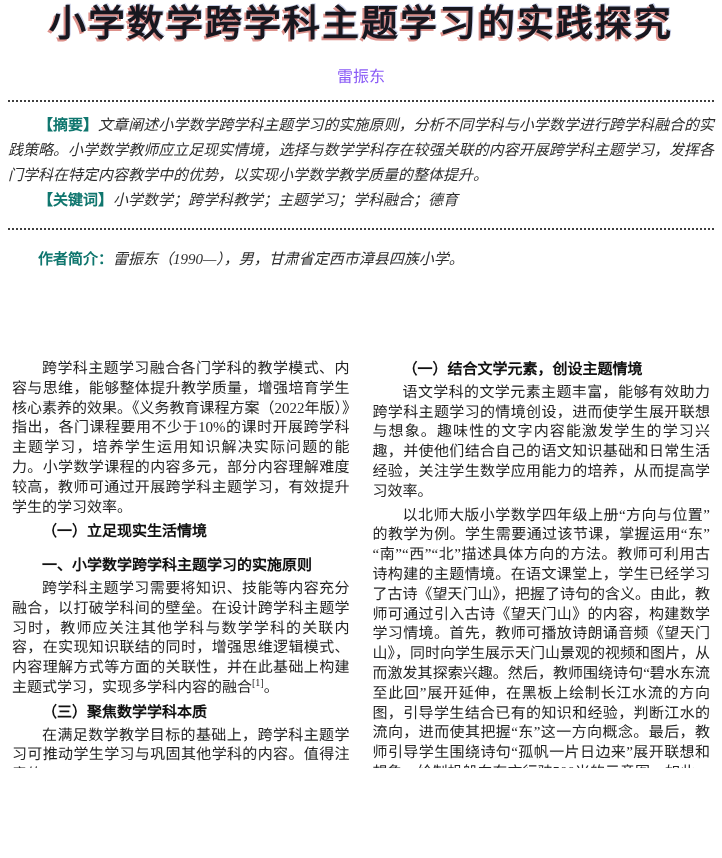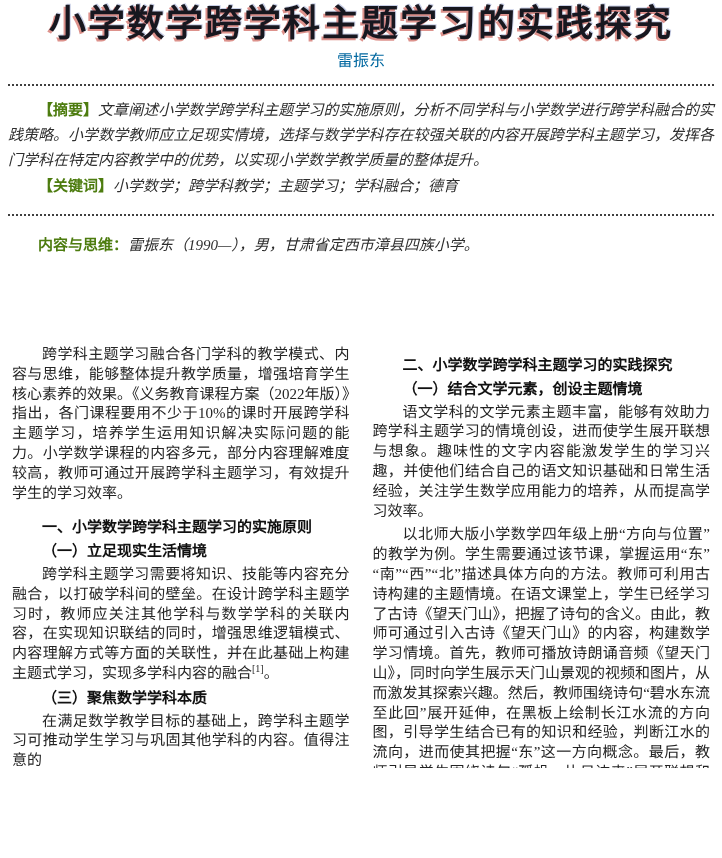--- a/index.html
+++ b/index.html
@@ -20,44 +20,45 @@
     text-align: center;
     font-family: "Liberation Sans", "DejaVu Sans", sans-serif;
     font-weight: 900;
     font-size: 37px;
     letter-spacing: 2px;
     color: #17171f;
     text-shadow: -2px 2px 0 rgba(193,57,46,0.55), 1px -1px 0 rgba(74,92,168,0.30);
     white-space: nowrap;
   }
   .author {
+    margin-top: 16px;
     text-align: center;
     font-family: "Liberation Sans", "DejaVu Sans", sans-serif;
     font-size: 16px;
-    color: #0369a1;
+    color: #8b5cf6;
   }
   .dotline {
     border-top: 2px dotted #3f3f3f;
     height: 0;
     margin: 0 8px;
   }
   .dotline.first { margin-top: 13px; }
   .dotline.second { margin-top: 15px; }
   
   .abstract-block {
     margin: 11px 8px 0 8px;
     font-size: 15px;
     line-height: 25px;
   }
   .abstract-block p { text-indent: 2em; text-align: justify; }
   .label {
-    font-family: Liberation Sans, sans-serif;
+    font-family: Liberation Serif, serif;
     font-weight: bold;
     font-style: normal;
-    color: #4d7c0f;
+    color: #0f766e;
   }
   .kai {
     font-style: italic;
     color: #2e2e2e;
     text-align: center;
   }
   
   .bio {
     margin: 17px 8px 0 8px;
     text-indent: 2em;
@@ -101,32 +102,31 @@
 
   <div class="dotline first"></div>
 
   <div class="abstract-block">
     <p><span class="label">【摘要】</span><span class="kai">文章阐述小学数学跨学科主题学习的实施原则，分析不同学科与小学数学进行跨学科融合的实践策略。小学数学教师应立足现实情境，选择与数学学科存在较强关联的内容开展跨学科主题学习，发挥各门学科在特定内容教学中的优势，以实现小学数学教学质量的整体提升。</span></p>
     <p><span class="label">【关键词】</span><span class="kai">小学数学；跨学科教学；主题学习；学科融合；德育</span></p>
   </div>
 
   <div class="dotline second"></div>
 
-  <p class="bio"><span class="label">内容与思维：</span><span class="kai">雷振东（1990—），男，甘肃省定西市漳县四族小学。</span></p>
+  <p class="bio"><span class="label">作者简介：</span><span class="kai">雷振东（1990—），男，甘肃省定西市漳县四族小学。</span></p>
 
   <div class="columns">
     <div class="col">
         <p class="blk p">跨学科主题学习融合各门学科的教学模式、内容与思维，能够整体提升教学质量，增强培育学生核心素养的效果。《义务教育课程方案（2022年版）》指出，各门课程要用不少于10%的课时开展跨学科主题学习，培养学生运用知识解决实际问题的能力。小学数学课程的内容多元，部分内容理解难度较高，教师可通过开展跨学科主题学习，有效提升学生的学习效率。</p>
+        <p class="blk h2">（一）立足现实生活情境</p>
         <p class="blk h1">一、小学数学跨学科主题学习的实施原则</p>
-        <p class="blk h2">（一）立足现实生活情境</p>
         <p class="blk p">跨学科主题学习需要将知识、技能等内容充分融合，以打破学科间的壁垒。在设计跨学科主题学习时，教师应关注其他学科与数学学科的关联内容，在实现知识联结的同时，增强思维逻辑模式、内容理解方式等方面的关联性，并在此基础上构建主题式学习，实现多学科内容的融合<sup>[1]</sup>。</p>
         <p class="blk h2">（三）聚焦数学学科本质</p>
         <p class="blk p">在满足数学教学目标的基础上，跨学科主题学习可推动学生学习与巩固其他学科的内容。值得注意的</p>
       </div>
     <div class="col">
-        <p class="blk h1">二、小学数学跨学科主题学习的实践探究</p>
         <p class="blk h2">（一）结合文学元素，创设主题情境</p>
         <p class="blk p">语文学科的文学元素主题丰富，能够有效助力跨学科主题学习的情境创设，进而使学生展开联想与想象。趣味性的文字内容能激发学生的学习兴趣，并使他们结合自己的语文知识基础和日常生活经验，关注学生数学应用能力的培养，从而提高学习效率。</p>
         <p class="blk p">以北师大版小学数学四年级上册“方向与位置”的教学为例。学生需要通过该节课，掌握运用“东”“南”“西”“北”描述具体方向的方法。教师可利用古诗构建的主题情境。在语文课堂上，学生已经学习了古诗《望天门山》，把握了诗句的含义。由此，教师可通过引入古诗《望天门山》的内容，构建数学学习情境。首先，教师可播放诗朗诵音频《望天门山》，同时向学生展示天门山景观的视频和图片，从而激发其探索兴趣。然后，教师围绕诗句“碧水东流至此回”展开延伸，在黑板上绘制长江水流的方向图，引导学生结合已有的知识和经验，判断江水的流向，进而使其把握“东”这一方向概念。最后，教师引导学生围绕诗句“孤帆一片日边来”展开联想和想象，绘制帆船向东方行驶500米的示意图。如此一来，学</p>
       </div>
   </div>
 
 </div>
 
 </body></html>

